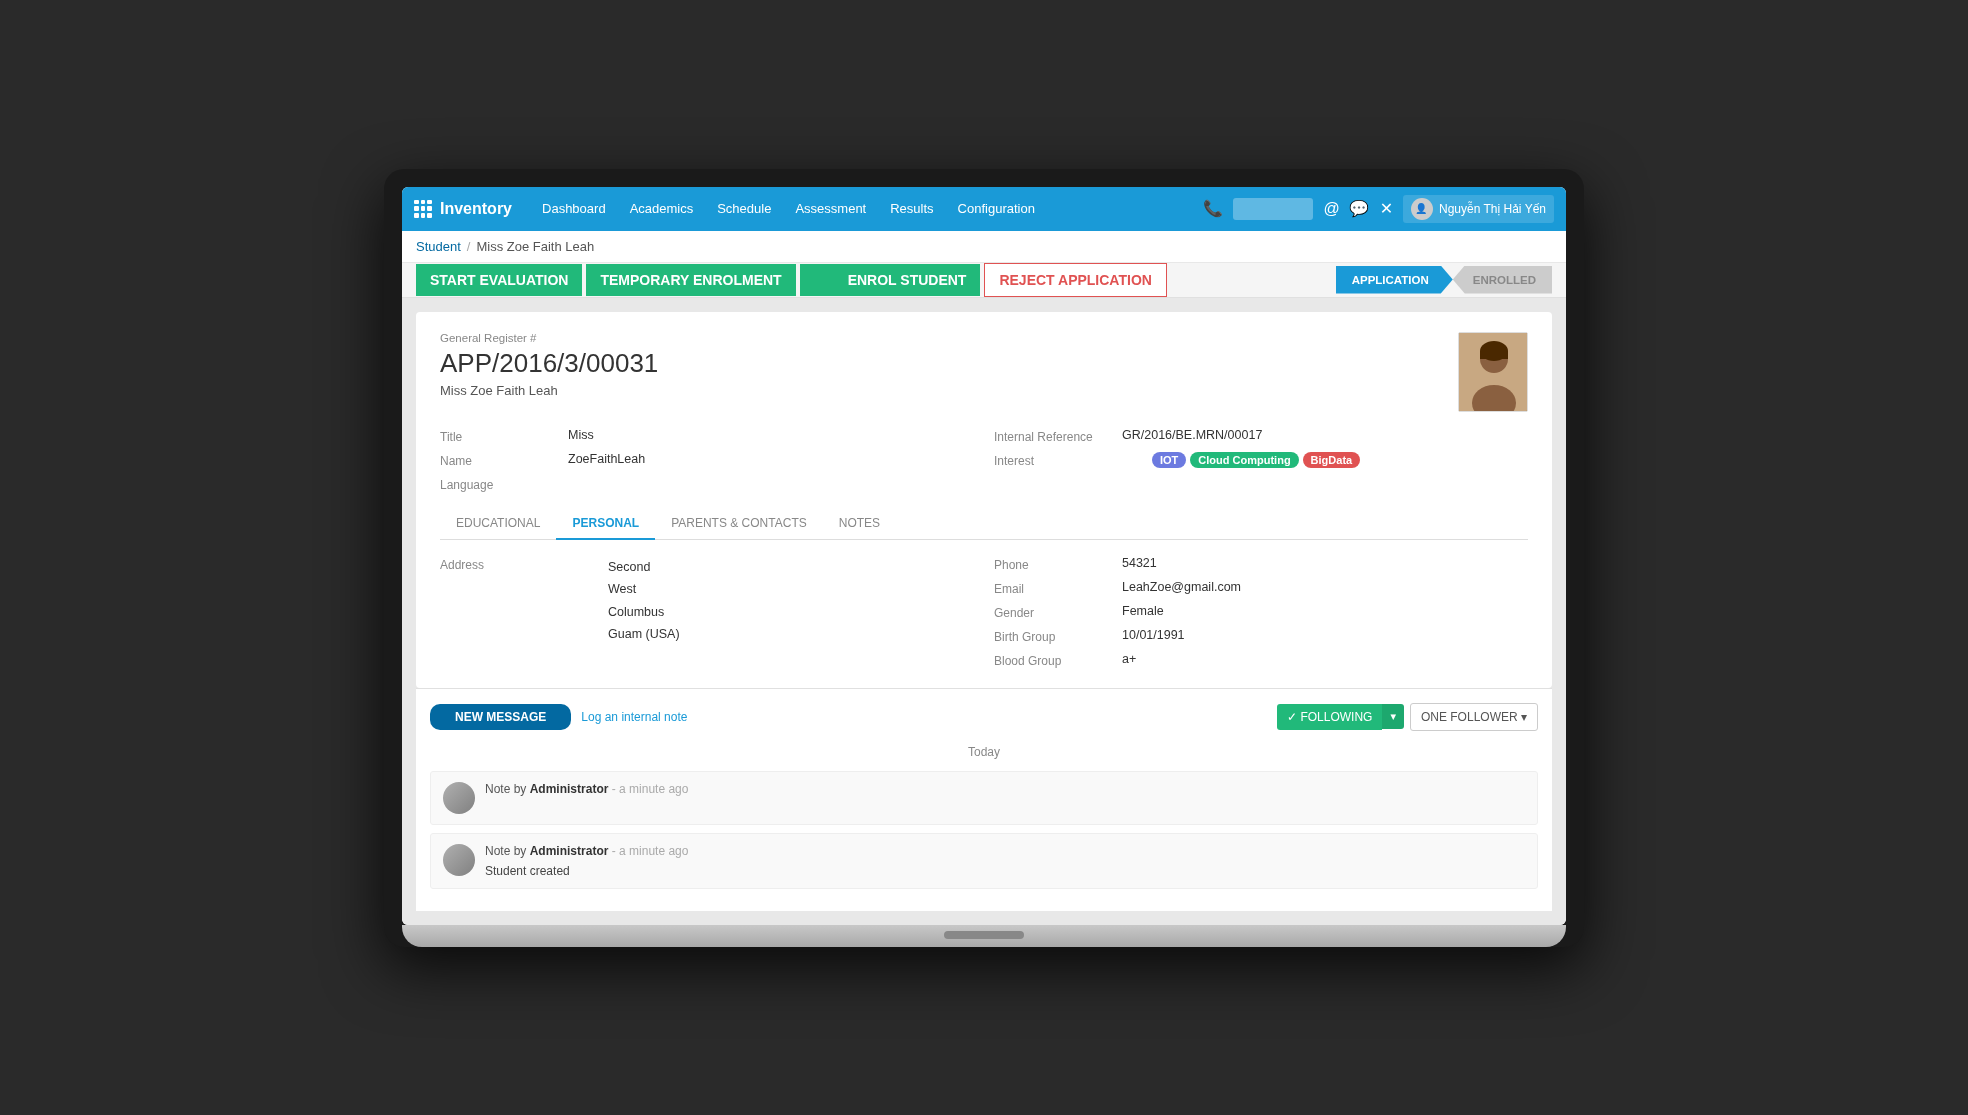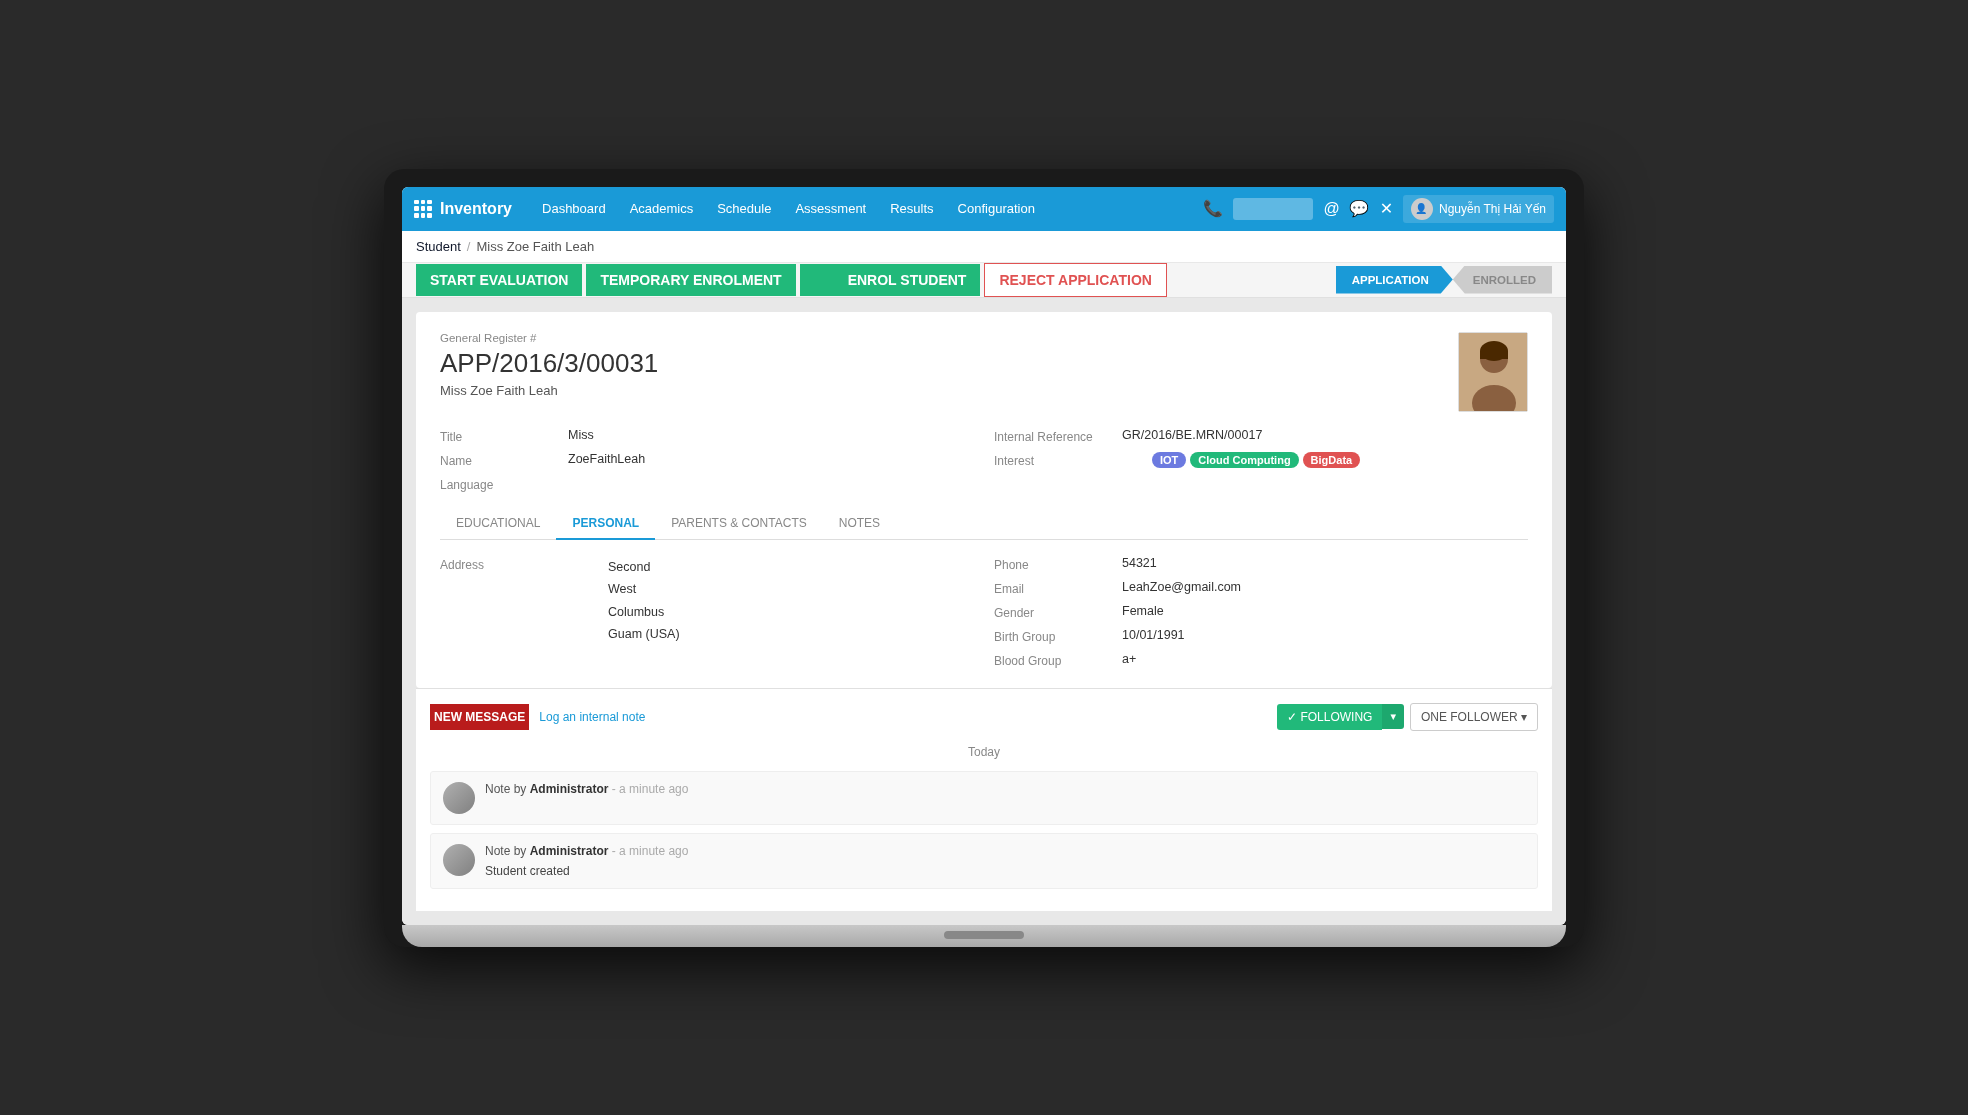--- a/index.html
+++ b/index.html
@@ -138,21 +138,21 @@
     
     .breadcrumb-bar {
       background: white;
       padding: 8px 14px;
       display: flex;
       align-items: center;
       gap: 6px;
       border-bottom: 1px solid #e8e8e8;
     }
     .breadcrumb-link {
-      color: #0f172a;
+      color: #0369a1;
       text-decoration: none;
       font-size: 13px;
       cursor: pointer;
     }
     .breadcrumb-sep { color: #aaa; font-size: 13px; }
     .breadcrumb-current { color: #555; font-size: 13px; }
 
     
     .action-bar {
       background: white;
@@ -407,25 +407,25 @@
       padding: 14px;
     }
 
     .msg-actions {
       display: flex;
       align-items: center;
       gap: 10px;
       margin-bottom: 14px;
     }
     .btn-new-msg {
-      background: #b91c1c;
+      background: #0369a1;
       color: white;
       border: none;
-      padding: 6px 4px;
-      border-radius: 0;
+      padding: 6px 25px;
+      border-radius: 10px;
       font-size: 12px;
       font-weight: 600;
       cursor: pointer;
     }
     .btn-internal-note {
       background: none;
       border: none;
       color: #1a9ad7;
       font-size: 12px;
       cursor: pointer;

